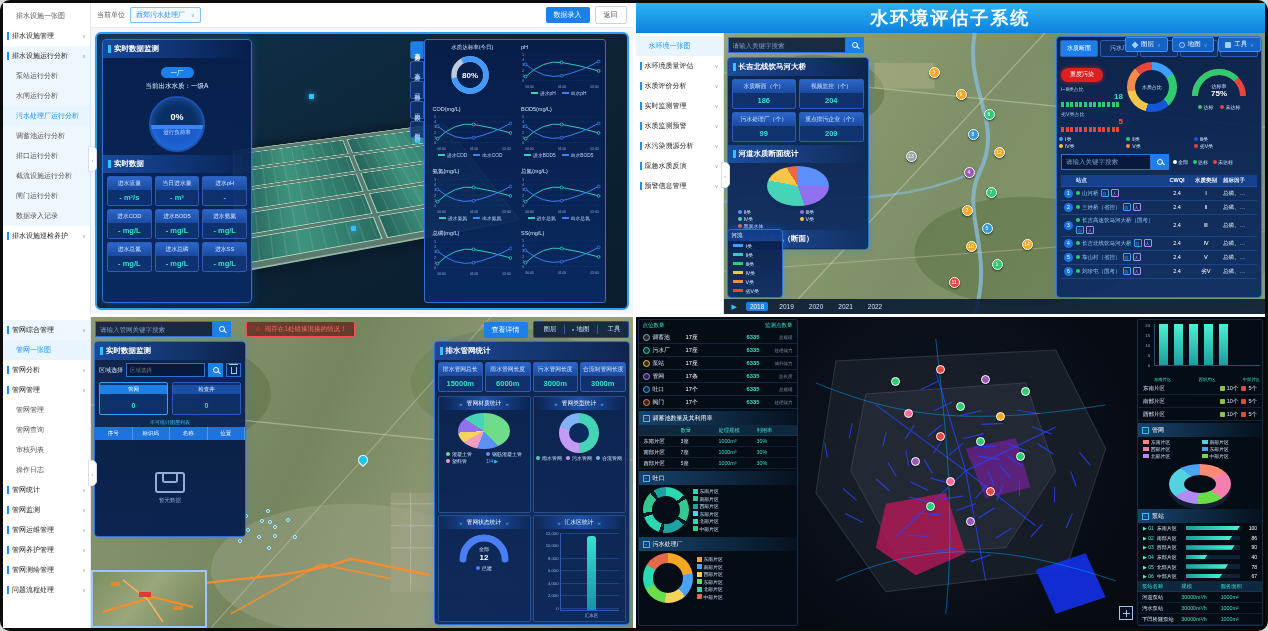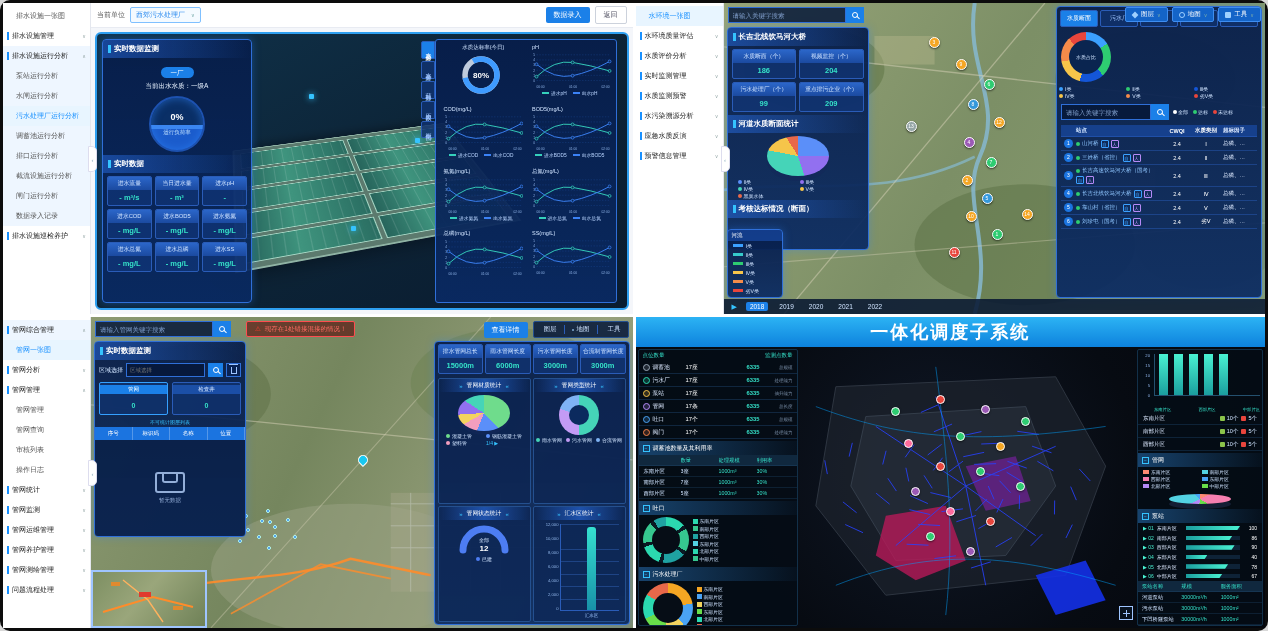--- a/index.html
+++ b/index.html
@@ -53,21 +53,21 @@
 .pool::after{content:"";position:absolute;inset:0;background:repeating-linear-gradient(90deg,transparent 0 10px,rgba(255,255,255,.12) 10px 11px)}
 .glowdot{position:absolute;width:5px;height:5px;background:#35c3ff;border-radius:1px;box-shadow:0 0 6px #35c3ff;z-index:3}
 .tlleft{left:5px;top:5px;bottom:5px;width:150px}
 .pillrow{text-align:center;padding:3px 0 1px}
 .pill{background:#1b80e8;color:#fff;font-size:6.5px;padding:2px 10px;border-radius:7px;cursor:pointer}
 .qtext{text-align:center;font-size:6.5px;color:#e6f1ff;padding:2px 0}
 .loadg{width:56px;height:56px;margin:3px auto;border-radius:50%;border:2px solid #1d52b0;background:linear-gradient(180deg,#0a2f66 0 52%,#3b86f0 52% 60%,#1b5ccc 60% 100%);display:flex;flex-direction:column;align-items:center;justify-content:center;box-shadow:0 0 8px rgba(50,140,255,.5) inset}
 .loadv{font-size:9px;color:#fff;font-weight:bold}
 .loadl{font-size:5.5px;color:#bfe0ff;margin-top:7px}
 .mgrid{display:grid;grid-template-columns:1fr 1fr 1fr;gap:3px;padding:3px 4px}
-.tlright{right:10px;top:5px;bottom:5px;width:196px;position:absolute;display:flex;z-index:4}
+.tlright{right:21px;top:5px;bottom:5px;width:196px;position:absolute;display:flex;z-index:4}
 .vtabs{width:14px;flex:none;display:flex;flex-direction:column;gap:2px;padding-top:2px}
 .vtab{writing-mode:vertical-rl;text-orientation:upright;font-size:6px;color:#9fc5ff;background:rgba(16,50,110,.85);border:1px solid #2a5cb8;border-radius:2px 0 0 2px;padding:6px 1px;letter-spacing:1px;cursor:pointer;flex:none}
 .vtab.on{background:#1b80e8;color:#fff}
 .charts{flex:1;background:linear-gradient(180deg,rgba(8,30,74,.96),rgba(10,42,98,.94));border:1px solid #2f6fd8;border-radius:3px;display:grid;grid-template-columns:1fr 1fr;grid-auto-rows:61px;gap:1px;padding:2px;overflow:hidden}
 .ccell{padding:1px 2px;overflow:hidden}
 .ct{font-size:5.5px;color:#cfe3ff;padding:1px 0 0 4px}
 .csvg{width:100%;height:40px;display:block}
 .clg{display:flex;justify-content:center;gap:6px;font-size:4.8px;color:#b8d4ff}
 .clgi{display:flex;align-items:center;gap:2px}
 .dash{width:7px;height:1.6px;display:inline-block}
@@ -607,20 +607,21 @@
                     </svg>
                   </div>
                 </div>
           </div>
         </div>
       </div>
     </div>
   </section>
 
   <section class="q">
+    <div class="banner">水环境评估子系统</div>
     <div class="qbody">
       <aside class="wsb" id="tr-sb">
             <div class="sbs on shade">水环境一张图</div>
             <div class="sbg">
               <span class="gbar"></span>
               <span>水环境质量评估</span>
               <span class="gchev">∨</span>
             </div>
             <div class="sbg">
               <span class="gbar"></span>
@@ -799,24 +800,51 @@
 
         <div class="dpanel trp">
           <div class="trtabs" id="tr-tabs">
                 <div class="trtab on">水质断面</div>
                 <div class="trtab">污水厂</div>
                 <div class="trtab">排口</div>
                 <div class="trtab">排污企业</div>
                 <div class="trtab">黑臭水体</div>
               </div>
           <div class="statrow">
+            <div style="width:62px">
+              <div class="redpill">重度污染</div>
+              <div id="tr-ratios">
+                    <div class="ratio">
+                      <div class="rl">Ⅰ~Ⅲ类占比</div>
+                      <div class="rv" style="color: rgb(53, 224, 200);">18</div>
+                      <div class="segbar seg-g"></div>
+                    </div>
+                    <div class="ratio">
+                      <div class="rl">劣Ⅴ类占比</div>
+                      <div class="rv" style="color: rgb(255, 81, 72);">5</div>
+                      <div class="segbar seg-r"></div>
+                    </div>
+                  </div>
+            </div>
             <div class="gaubox">
               <div class="donut">
                 <div class="hole">水质占比</div>
               </div>
+            </div>
+            <div class="gaubox" style="flex:1">
+              <svg width="64" height="40" viewBox="0 0 64 40">
+                <path d="M8,34 A24,24 0 0 1 56,34" fill="none" stroke="#e8453c" stroke-width="6"></path>
+                <path d="M8,34 A24,24 0 0 1 56,34" fill="none" stroke="#2ecc71" stroke-width="6" stroke-dasharray="56.5 100"></path>
+                <text x="32" y="26" font-size="5" fill="#cfe3ff" text-anchor="middle">达标率</text>
+                <text x="32" y="34" font-size="8" fill="#fff" text-anchor="middle" font-weight="bold">75%</text>
+              </svg>
+              <div class="gaulegend" id="tr-gau-leg">
+                    <span><i style="background: rgb(46, 204, 113);"></i>达标</span>
+                    <span><i style="background: rgb(232, 69, 60);"></i>未达标</span>
+                  </div>
             </div>
           </div>
           <div class="legv" id="tr-donut-legend">
                 <span><i style="width: 4px; height: 4px; border-radius: 50%; margin-right: 2px; background: rgb(59, 160, 255);"></i>Ⅰ类</span>
                 <span><i style="width: 4px; height: 4px; border-radius: 50%; margin-right: 2px; background: rgb(46, 204, 113);"></i>Ⅱ类</span>
                 <span><i style="width: 4px; height: 4px; border-radius: 50%; margin-right: 2px; background: rgb(20, 86, 216);"></i>Ⅲ类</span>
                 <span><i style="width: 4px; height: 4px; border-radius: 50%; margin-right: 2px; background: rgb(246, 197, 74);"></i>Ⅳ类</span>
                 <span><i style="width: 4px; height: 4px; border-radius: 50%; margin-right: 2px; background: rgb(245, 139, 74);"></i>Ⅴ类</span>
                 <span><i style="width: 4px; height: 4px; border-radius: 50%; margin-right: 2px; background: rgb(232, 69, 60);"></i>劣Ⅴ类</span>
               </div>
@@ -1042,20 +1070,21 @@
           <svg width="100%" height="100%" viewBox="0 0 112 54">
             <path d="M10,40 L60,25 L100,35" stroke="#ff8c2a" stroke-width="2" fill="none"></path>
             <path d="M30,8 L55,28 L70,50" stroke="#ffb25e" stroke-width="1.4" fill="none"></path>
             <rect x="46" y="20" width="12" height="5" fill="#e03a2e"></rect>
             <rect x="80" y="34" width="10" height="4" fill="#e08a2e"></rect>
             <rect x="18" y="10" width="9" height="4" fill="#e08a2e"></rect>
           </svg>
         </div>
 
         <div class="dpanel blstats">
+          <div class="sec">排水管网统计</div>
           <div class="totrow" id="bl-totals">
                 <div class="mcard tot">
                   <div class="mlab">排水管网总长</div>
                   <div class="mval">15000m</div>
                 </div>
                 <div class="mcard tot">
                   <div class="mlab">雨水管网长度</div>
                   <div class="mval">6000m</div>
                 </div>
                 <div class="mcard tot">
@@ -1150,21 +1179,20 @@
                     </div>
               </div>
             </div>
           </div>
         </div>
       </div>
     </div>
   </section>
 
   <section class="q" style="background:#04060c">
-    <div class="banner">一体化调度子系统</div>
     <div class="qbody">
       <div class="map br-map">
         <svg class="base" viewBox="0 0 630 283" preserveAspectRatio="none">
           <path d="M200,40 L420,30 L470,120 L430,230 L250,250 L180,160 Z" fill="#1c222c" opacity=".75" stroke="#39424e" stroke-width="1"></path>
           <path d="M230,70 L390,60 L420,140 L370,210 L260,215 L215,140 Z" fill="#252c38" opacity=".8" stroke="#434e5c" stroke-width=".8"></path>
           <path d="M250,170 L310,160 L330,215 L280,235 L240,210 Z" fill="#c2185b" opacity=".75"></path>
           <path d="M330,120 L380,110 L395,155 L350,165 Z" fill="#7b1fa2" opacity=".65"></path>
           <path d="M400,230 L450,215 L470,255 L420,270 Z" fill="#1430e8" opacity=".9"></path>
           <g id="br-net" stroke="#2742ff" stroke-width="1" opacity=".85" fill="none">
                 <path d="M352.5,140.0 L358.4,153.5 M351.3,153.2 L339.8,165.1 M327.2,163.0 L305.7,165.8 M292.1,157.7 L274.2,149.6 M273.0,135.4 L270.1,121.6 M291.9,108.8 L305.9,98.0 M345.5,97.7 L367.4,96.8 M401.7,115.1 L417.7,124.7 M419.0,154.6 L418.8,168.6 M376.2,191.9 L360.0,201.4 M292.7,199.6 L270.8,198.6 M220.8,166.9 L207.1,156.0 M213.3,110.4 L216.5,96.5 M285.1,65.9 L303.2,57.9 M342.2,126.6 L363.7,129.6 M363.8,134.7 L375.0,146.7 M367.2,153.2 L361.1,166.7 M340.3,169.7 L320.6,176.0 M294.3,168.7 L273.6,163.8 M260.6,145.1 L252.0,132.2 M269.4,111.1 L278.4,98.3 M324.9,89.7 L345.7,85.2 M396.4,99.9 L415.8,106.5 M435.0,140.6 L440.7,154.2 M406.7,188.4 L395.1,200.2 M320.3,210.3 L298.7,213.0 M227.2,187.0 L209.4,178.8 M191.5,128.0 L188.9,114.1 M313.0,125.8 L327.2,115.0 M338.4,118.2 L360.4,117.5 M370.9,126.1 L386.8,135.8 M383.9,149.2 L383.6,163.2 M359.1,173.5 L342.7,182.9 M304.3,179.8 L282.3,178.6 M253.8,158.3 L240.3,147.2 M246.9,118.3 L250.3,104.5 M298.1,85.4 L316.3,77.6 M381.6,84.9 L403.1,88.0 M443.7,122.9 L454.7,135.0 M436.7,178.9 L430.3,192.3 M355.1,216.4 L335.3,222.6 M315.2,151.6 L294.6,146.6 M296.5,142.3 L288.2,129.3 M297.6,124.2 L306.8,111.5 M327.5,110.5 L348.4,106.1 M371.8,115.2 L391.1,122.0 "></path>

